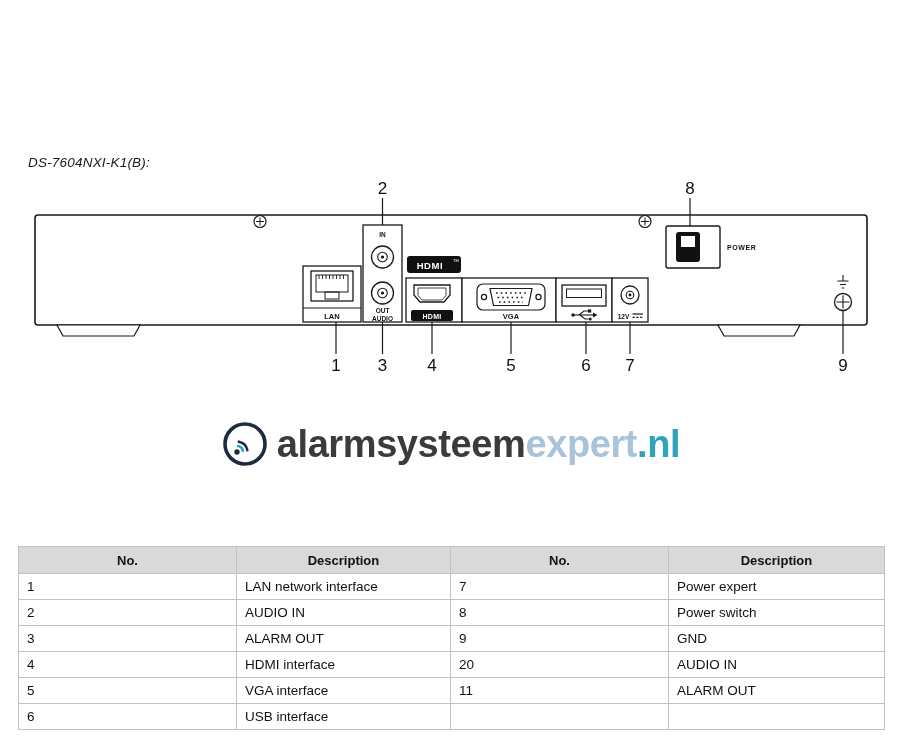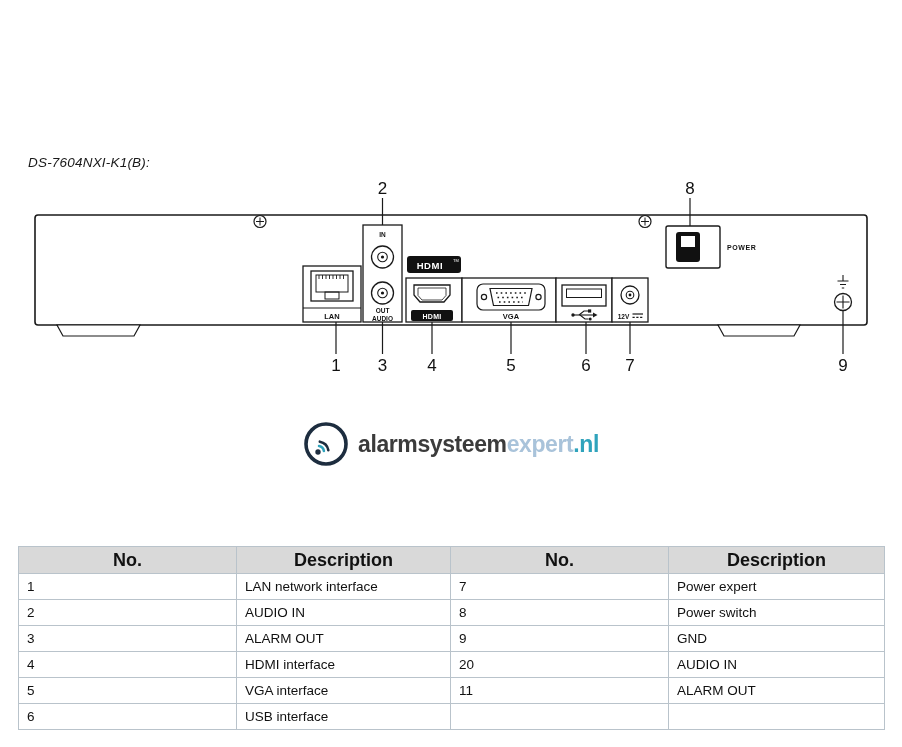--- a/index.html
+++ b/index.html
@@ -21,35 +21,35 @@
   .badge-text { font-family:"Liberation Sans",sans-serif; font-size:9.5px; font-weight:bold; text-anchor:middle; fill:#fff; letter-spacing:0.6px; }
   .badge-text.small { font-size:7px; letter-spacing:0.3px; }
   .tm-text { font-family:"Liberation Sans",sans-serif; font-size:4px; fill:#fff; text-anchor:middle; }
   .callout { font-family:"Liberation Sans",sans-serif; font-size:17px; text-anchor:middle; fill:#111; }
 
   
   .logo-row {
     position:absolute; left:0; top:421px; width:100%;
     display:flex; justify-content:center; align-items:center; gap:9px;
   }
-  .logo-text { font-size:23px; font-weight:bold; letter-spacing:-0.4px; white-space:nowrap; }
+  .logo-text { font-size:38px; font-weight:bold; letter-spacing:-0.4px; white-space:nowrap; }
   .logo-dark  { color:#3b3b3b; }
   .logo-light { color:#a9c3da; }
   .logo-teal  { color:#2fa3bc; }
 
   
   .desc-table {
     position:absolute; left:18px; top:546px; width:866px;
     border-collapse:collapse; font-size:13.5px; color:#111;
     table-layout:fixed;
   }
   .desc-table th, .desc-table td { border:1px solid #b9c3cb; }
   .desc-table th {
     background:#d9d9d9; font-weight:bold; text-align:center;
-    height:27px; font-size:18px;
+    height:27px; font-size:13px;
   }
   .desc-table td { height:26px; padding-left:8px; text-align:left; background:#fff; }
 </style>
 </head>
 <body>
 
 <div class="model-label">DS-7604NXI-K1(B):</div>
 
 <svg class="panel-svg" width="902" height="240" viewBox="0 0 902 240" xmlns="http://www.w3.org/2000/svg">
 

